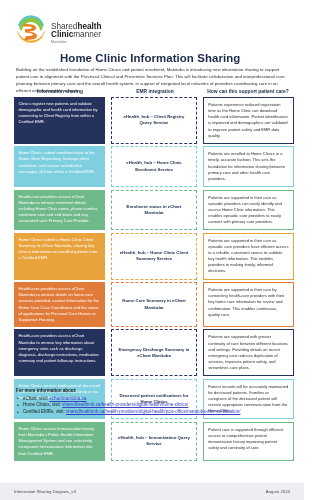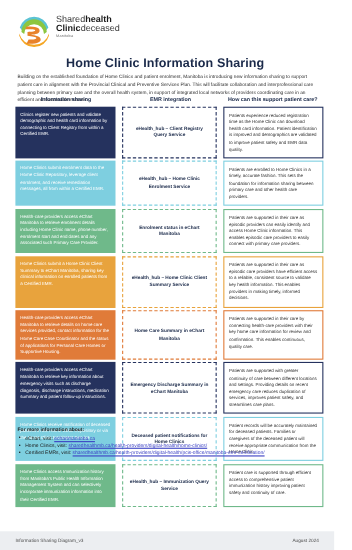--- a/index.html
+++ b/index.html
@@ -5,21 +5,21 @@
   * { box-sizing: border-box; margin: 0; padding: 0; }
   html, body {
     width: 304px; height: 500px;
     background: #ffffff;
     font-family: "Liberation Sans", sans-serif;
     overflow: hidden;
   }
   .page { position: relative; width: 304px; height: 500px; background:#fff; }
 
   
-  .logo-row { position:absolute; left:16px; top:14px; display:flex; align-items:flex-start; gap:5px; }
+  .logo-row { position:absolute; left:16px; top:14px; display:flex; align-items:flex-end; gap:5px; }
   .logo-mark { width:30px; height:30px; position:relative; }
   .logo-text { line-height:1.02; }
   .logo-l1 { font-size:8.2px; color:#3b3b3b; }
   .logo-l1 b { color:#1b1b1b; }
   .logo-l2 { font-size:8.2px; color:#3b3b3b; }
   .logo-l2 b { color:#1b1b1b; }
   .logo-l3 { font-size:3.4px; color:#6b6b6b; letter-spacing:.2px; margin-top:1px; }
 
   
   .title { position:absolute; left:16px; top:52px; font-size:11.4px; font-weight:bold; color:#1b2a4a; letter-spacing:.1px;padding-left:44px; }
@@ -87,21 +87,21 @@
       <svg width="30" height="30" viewBox="0 0 60 60">
         <circle cx="30" cy="30" r="29" fill="#ffffff"></circle>
         <path d="M4 22 A27 27 0 0 1 56 22 L52 27 A23 23 0 0 0 8 27 Z" fill="#5bc3d4"></path>
         <path d="M7 30 A23 23 0 0 1 53 30 L48 34 A18 18 0 0 0 12 34 Z" fill="#8cc63f"></path>
         <path d="M3 33 A28 28 0 0 0 57 33 L57 37 A28 28 0 0 1 3 37 Z" fill="#f5a623"></path>
         <path d="M16 20 C34 20 40 22 40 28 C40 33 33 35 24 35 C33 36 42 38 42 44 C42 50 33 52 16 52 L20 44 C30 44 34 43 34 41 C34 39 26 38 18 37 L18 30 C27 30 32 29 32 27 C32 25 26 25 14 25 Z" fill="#e8822a"></path>
       </svg>
     </div>
     <div class="logo-text">
       <div class="logo-l1"><span>Shared</span><b>health</b></div>
-      <div class="logo-l2"><b>Clinic</b><span>deceased</span></div>
+      <div class="logo-l2"><b>Clinic</b><span>manner</span></div>
       <div class="logo-l3">Manitoba</div>
     </div>
   </div>
 
   <div class="title">Home Clinic Information Sharing</div>
   <div class="intro">Building on the established foundation of Home Clinics and patient enrolment, Manitoba is introducing new information sharing to support patient care in alignment with the Provincial Clinical and Preventive Services Plan. This will facilitate collaboration and interprofessional care planning between primary care and the overall health system, in support of integrated local networks of providers coordinating care in an efficient and sustainable manner.</div>
 
   <div class="col-head ch1">Information sharing</div>
   <div class="col-head ch2">EMR integration</div>
   <div class="col-head ch3">How can this support patient care?</div>

